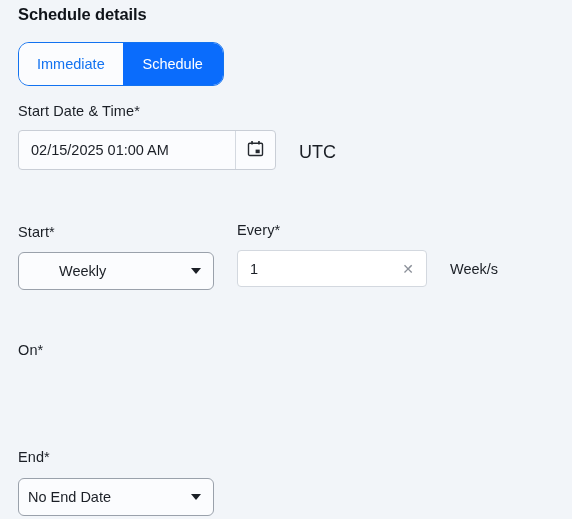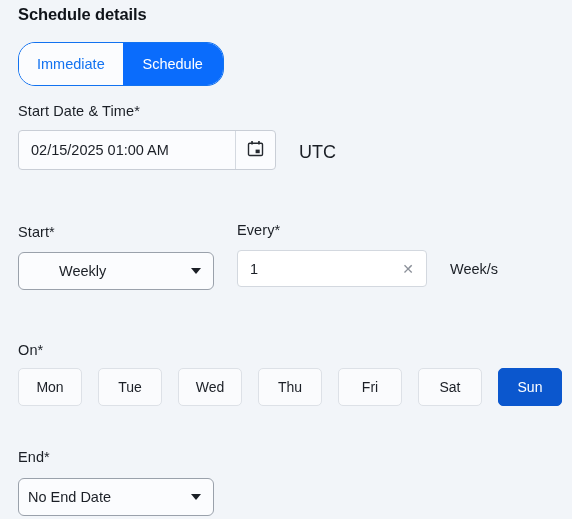--- a/index.html
+++ b/index.html
@@ -33,21 +33,21 @@
     color: #10141a;
   }
 
   
   .segmented {
     position: absolute;
     left: 18px;
     top: 42px;
     display: flex;
     border: 1px solid #1272f0;
-    border-radius: 17px;
+    border-radius: 11px;
     overflow: hidden;
     height: 42px;
   }
   .seg-btn {
     display: flex;
     align-items: center;
     justify-content: center;
     font-size: 14.5px;
     padding: 0 18px;
     box-sizing: border-box;
@@ -257,29 +257,20 @@
   </div>
 
   <div class="field-label every-label">Every*</div>
   <div class="every-field">
     <input class="every-input" type="text" value="1" style="">
     <button class="clear-btn">✕</button>
   </div>
   <div class="weeks-label">Week/s</div>
 
   <div class="field-label on-label">On*</div>
-  <div class="days-row">
-    <button class="day-btn">Mon</button>
-    <button class="day-btn">Tue</button>
-    <button class="day-btn">Wed</button>
-    <button class="day-btn">Thu</button>
-    <button class="day-btn">Fri</button>
-    <button class="day-btn">Sat</button>
-    <button class="day-btn selected">Sun</button>
-  </div>
 
   <div class="field-label end-label">End*</div>
   <div class="select-box end-select">
     <span class="sel-value">No End Date</span>
     <span class="caret"></span>
   </div>
 
 </div>
 
 </body></html>

